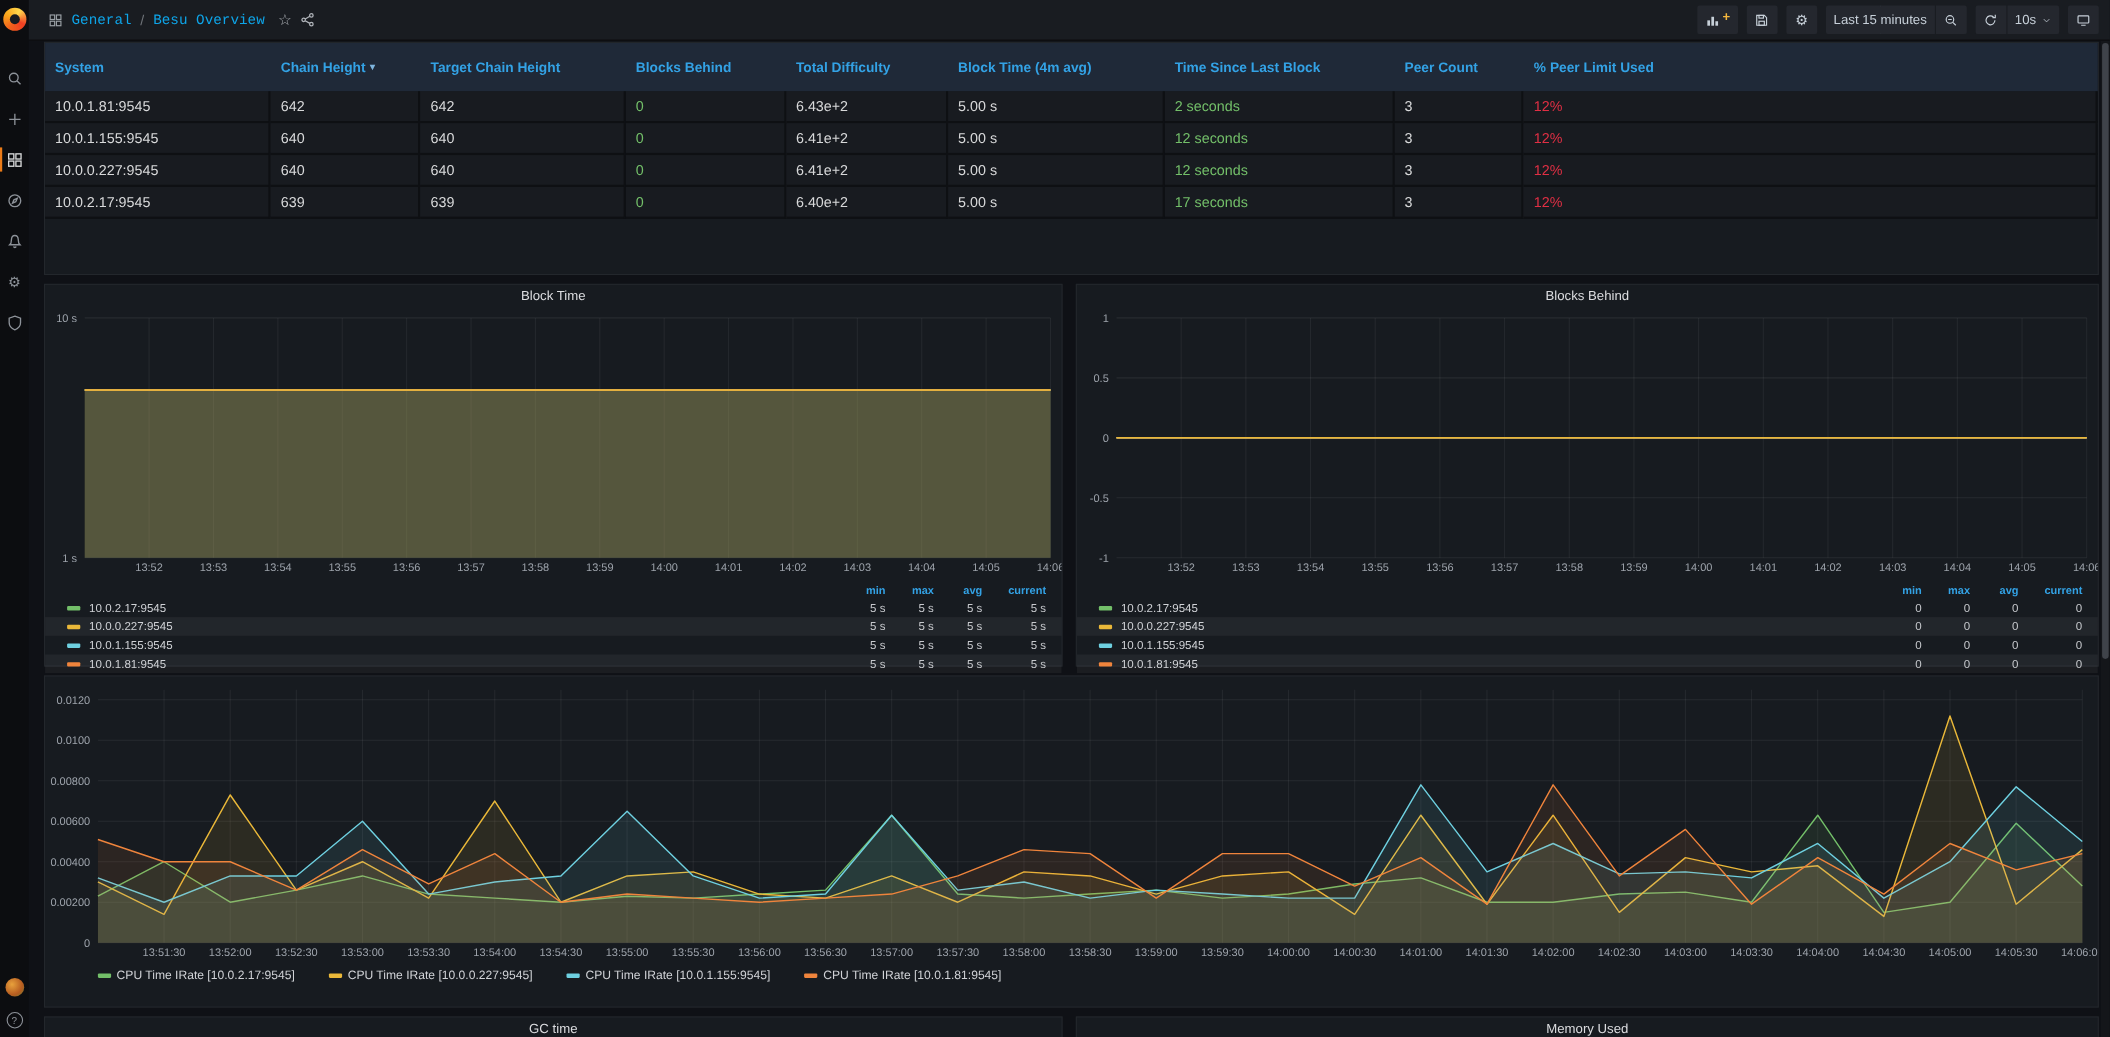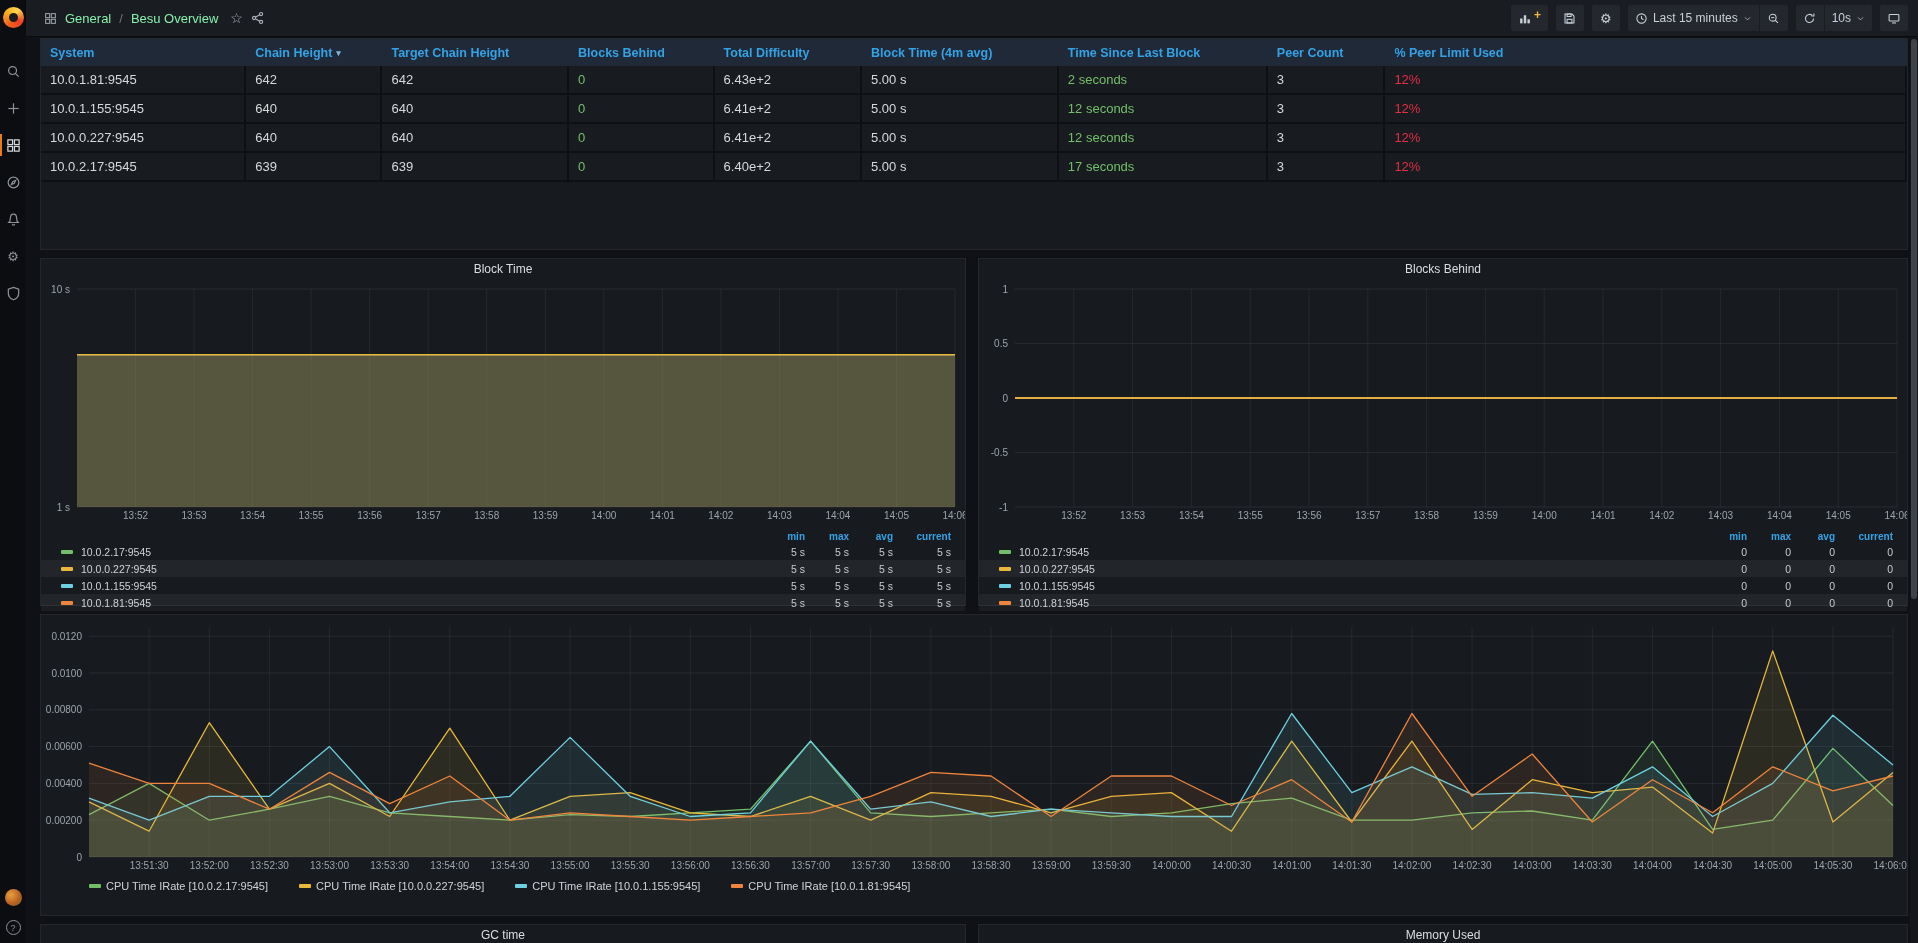--- a/index.html
+++ b/index.html
@@ -22,47 +22,47 @@
   .avatar { width:17px; height:17px; border-radius:50%;
     background:radial-gradient(circle at 35% 35%, #e8a13c, #b65c20 60%, #6c7f2e 100%); }
   .help-circle { width:15px; height:15px; border-radius:50%; border:1.2px solid #8d9299; color:#8d9299;
     font-size:9px; display:flex; align-items:center; justify-content:center; }
 
   
   .navbar { position:absolute; left:26px; right:0; top:0; height:37px; background:#191c21;
     display:flex; align-items:center; padding:0 10px 0 18px; z-index:20; border-bottom:1px solid #0a0b0d; }
   .crumb { display:flex; align-items:center; gap:8px; font-size:13px; }
   .crumb .sep { color:#70747a; }
-  .crumb .sect, .crumb .page { color:#86efac; }
+  .crumb .sect, .crumb .page { color:#0ea5e9;font-family:Liberation Mono, monospace; }
   .crumb svg { stroke:#9aa0a6; fill:none; stroke-width:1.3; }
   .star-ico { color:#b0b4ba; font-size:14px; margin-left:4px; }
   .nav-right { margin-left:auto; display:flex; align-items:center; }
   .nav-btn { height:26px; min-width:28px; padding:0 7px; background:#24272e; border-radius:2px;
     display:flex; align-items:center; justify-content:center; gap:5px; margin-left:8px;
     font-size:12px; color:#c7d0d9; }
   .nav-btn.joined { margin-left:1px; border-top-left-radius:0; border-bottom-left-radius:0; }
-  .nav-btn.pre-join { border-top-right-radius:0; border-bottom-right-radius:0; }
+  .nav-btn.pre-join { border-top-right-radius:0; border-bottom-right-radius:0;flex-direction:column; }
   .nav-btn svg { stroke:#c7d0d9; fill:none; stroke-width:1.3; }
   .gear-glyph { font-size:13px; line-height:1; }
   .plus-badge { color:#f5b73d; font-weight:bold; font-size:12px; margin-left:-3px; margin-top:-6px; }
 
   
   .panel { position:absolute; background:#171b20; border:1px solid #23272c; }
   .panel-title { height:20px; line-height:20px; text-align:center; font-size:12px; color:#dcdde0; }
   #p-overview { left:40px; top:38px;  width:1868px; height:212px; }
   #p-blocktime { left:40px; top:258px; width:926px; height:348px; }
   #p-blocksbehind { left:978px; top:258px; width:930px; height:348px; }
   #p-cpu { left:40px; top:614px; width:1868px; height:302px; }
   #p-gc  { left:40px; top:924px; width:926px; height:40px; }
   #p-mem { left:978px; top:924px; width:930px; height:40px; }
 
   
   .otable { font-size:13px; }
   .thead, .tr { display:grid; grid-template-columns:11% 7.3% 10% 7.8% 7.9% 10.55% 11.2% 6.3% auto; }
-  .thead { background:#1f2938; height:27px; }
+  .thead { background:#1f2938; height:44px; }
   .th { display:flex; align-items:center; padding-left:9px; color:#33a2e5; font-weight:bold; font-size:12.5px; gap:4px; }
   .th .caret { font-size:9px; color:#7fb5dd; }
   .tr { height:29px; }
   .td { display:flex; align-items:center; padding-left:9px; background:#181b20;
     border-right:2px solid #0e1013; border-bottom:2px solid #0e1013; color:#d8d9da; }
   .td.green { color:#73bf69; }
   .td.red { color:#e02f44; }
 
   
   .legend-table { font-size:10.5px; margin-top:2px; }

